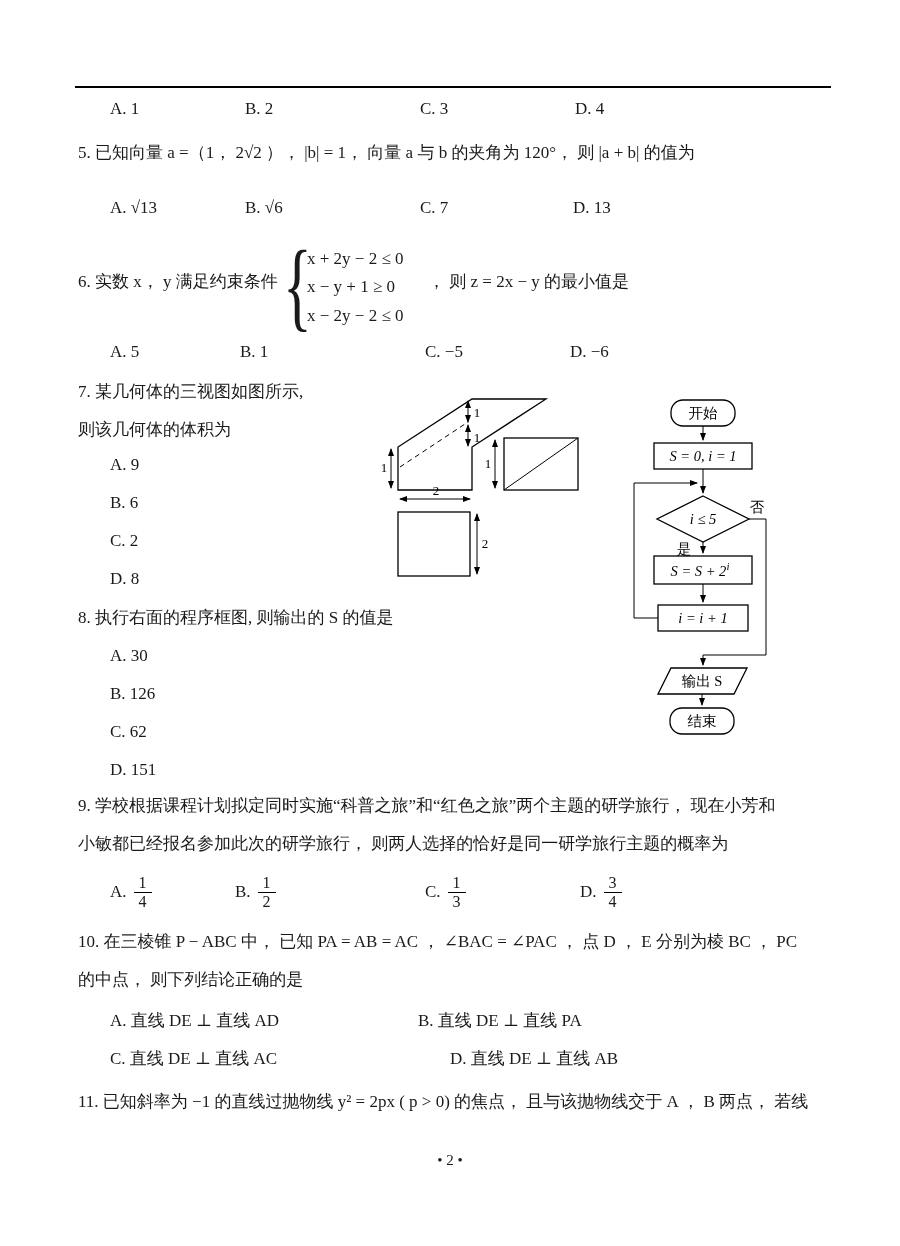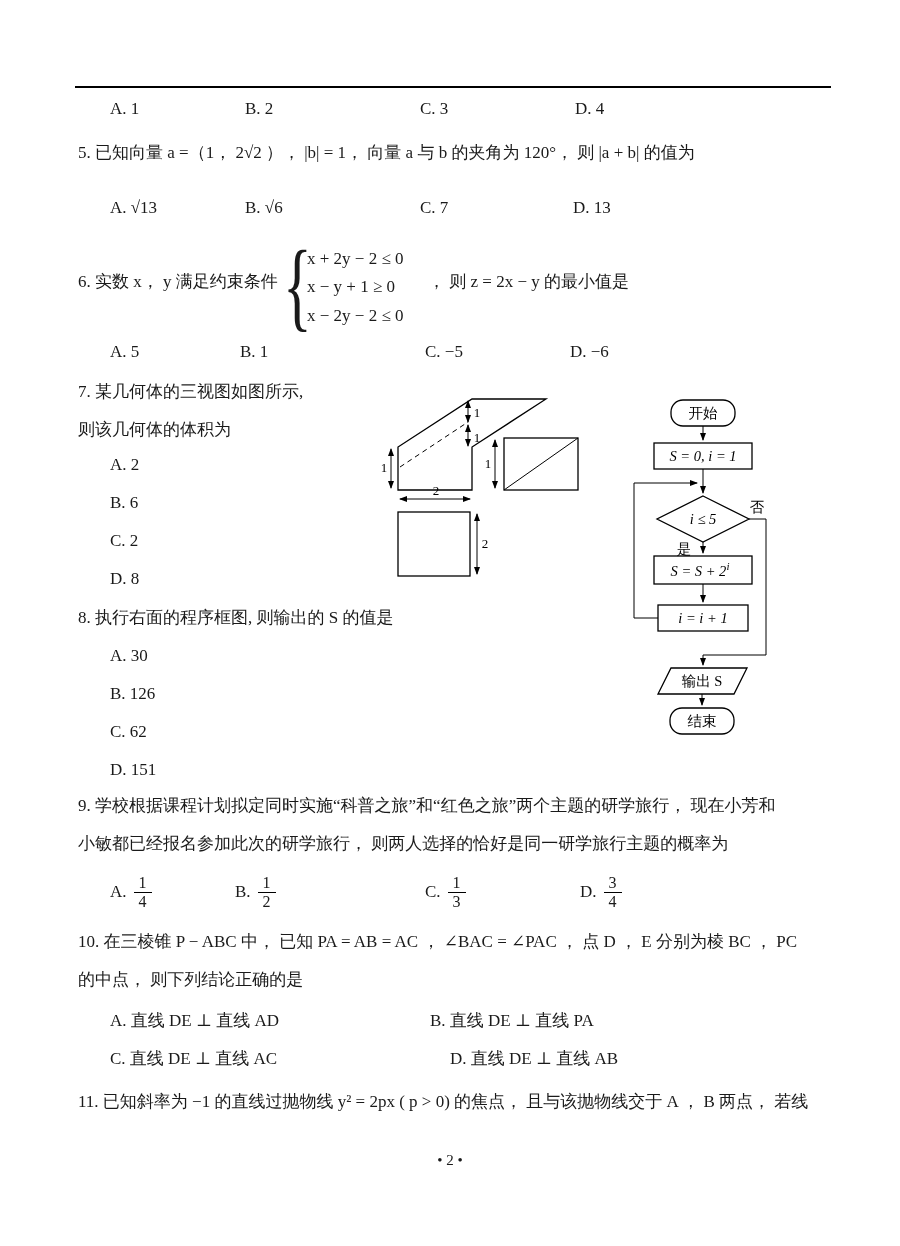--- a/index.html
+++ b/index.html
@@ -55,21 +55,21 @@
     <span class="abs" style="left:428px;top:271px">， 则 z = 2x − y  的最小值是</span>
     <span class="opt" style="left:110px;top:341px">A. 5</span>
     <span class="opt" style="left:240px;top:341px">B. 1</span>
     <span class="opt" style="left:425px;top:341px">C. −5</span>
     <span class="opt" style="left:570px;top:341px">D. −6</span>
   </div>
 
   <div>
     <span class="abs" style="left:78px;top:381px">7. 某几何体的三视图如图所示,</span>
     <span class="abs" style="left:78px;top:419px">则该几何体的体积为</span>
-    <span class="opt" style="left:110px;top:454px">A. 2</span>
+    <span class="opt" style="left:110px;top:454px">A. 9</span>
     <span class="opt" style="left:110px;top:492px">B. 6</span>
     <span class="opt" style="left:110px;top:530px">C. 2</span>
     <span class="opt" style="left:110px;top:568px">D. 8</span>
   </div>
 
   <svg style="left:378px;top:392px;width:215px;height:195px" viewBox="378 392 215 195">
     <defs>
       <marker id="da1" orient="auto-start-reverse" markerWidth="9" markerHeight="8" refX="7" refY="3">
         <path d="M0,0 L8,3 L0,6 Z" fill="#000"></path>
       </marker>
@@ -176,21 +176,21 @@
           <span class="num">3</span>
           <span class="den">4</span>
         </span>
     </span>
   </div>
 
   <div>
     <span class="abs" style="left:78px;top:931px">10. 在三棱锥 P − ABC 中， 已知 PA = AB = AC ， ∠BAC = ∠PAC ， 点 D ， E 分别为棱 BC ， PC</span>
     <span class="abs" style="left:78px;top:969px">的中点， 则下列结论正确的是</span>
     <span class="opt" style="left:110px;top:1010px">A. 直线 DE ⊥ 直线 AD</span>
-    <span class="opt" style="left:430px;top:1010px">B. 直线 DE ⊥ 直线 PA</span>
+    <span class="opt" style="left:418px;top:1010px">B. 直线 DE ⊥ 直线 PA</span>
     <span class="opt" style="left:110px;top:1048px">C. 直线 DE ⊥ 直线 AC</span>
     <span class="opt" style="left:450px;top:1048px">D. 直线 DE ⊥ 直线 AB</span>
   </div>
 
   <div>
     <span class="abs" style="left:78px;top:1091px">11. 已知斜率为 −1 的直线过抛物线 y² = 2px ( p &gt; 0) 的焦点， 且与该抛物线交于 A ， B 两点， 若线</span>
   </div>
 
   <div class="footer" style="top:1152px">• 2 •</div>
 

